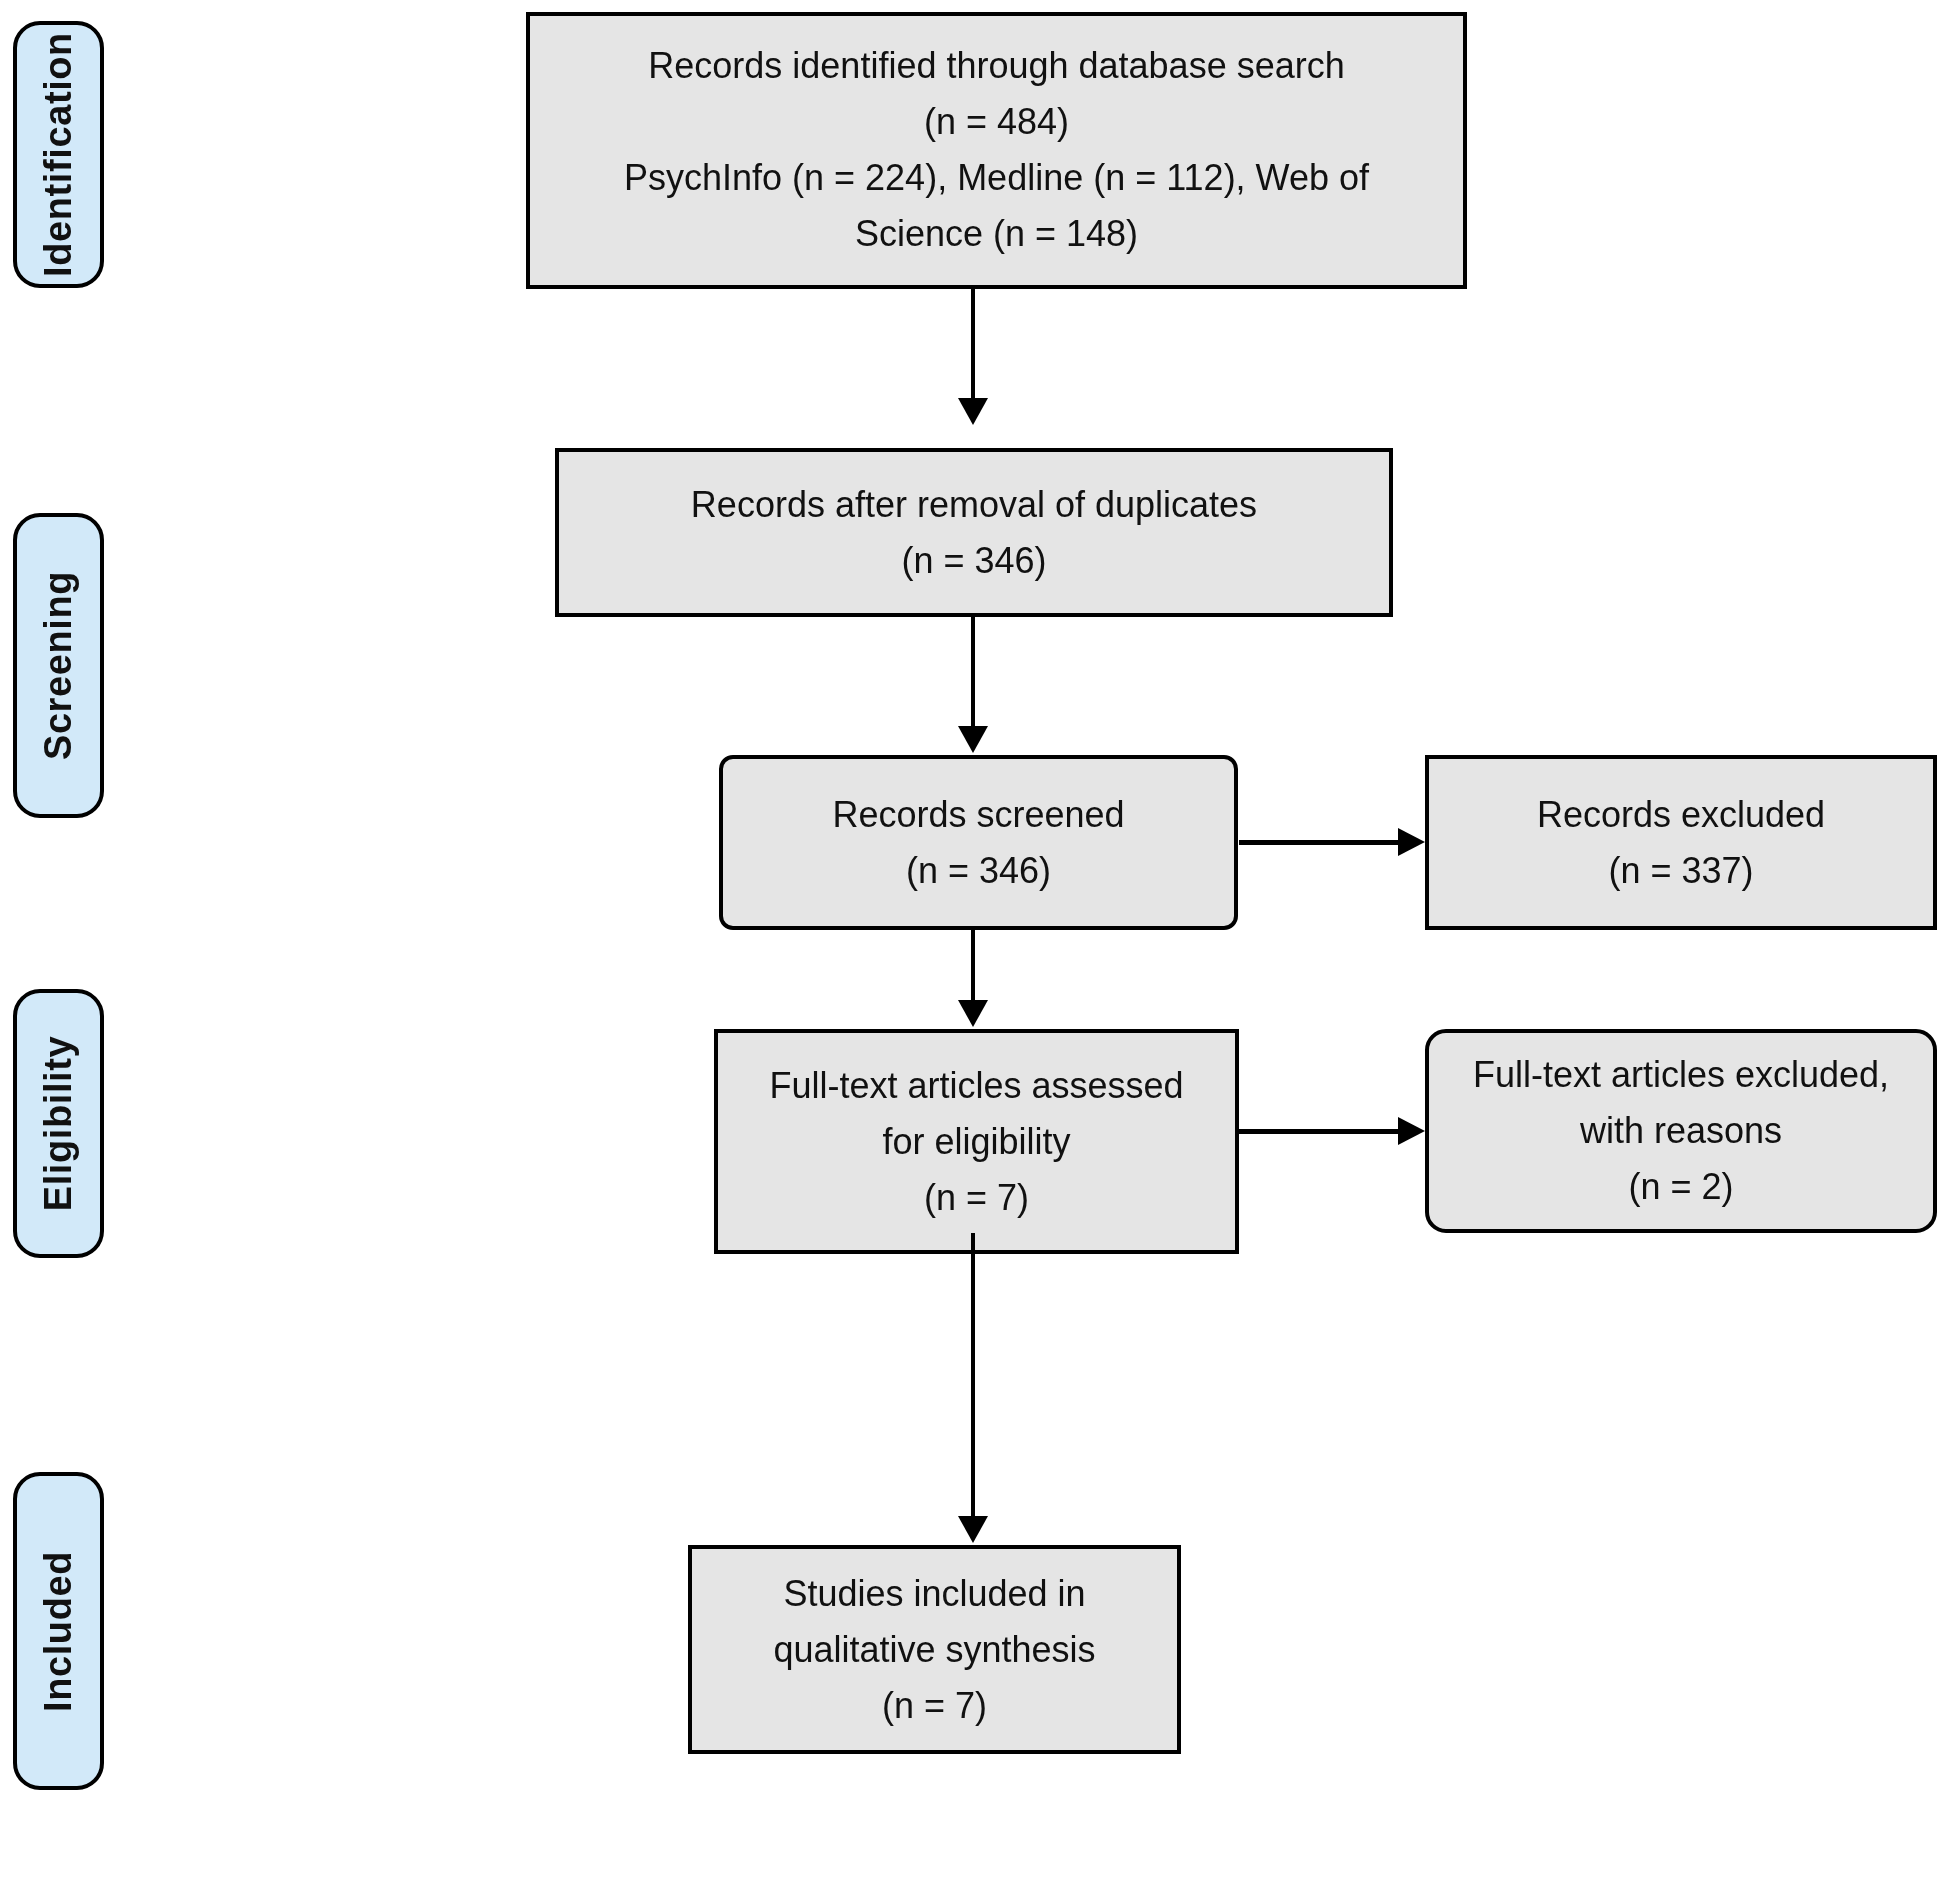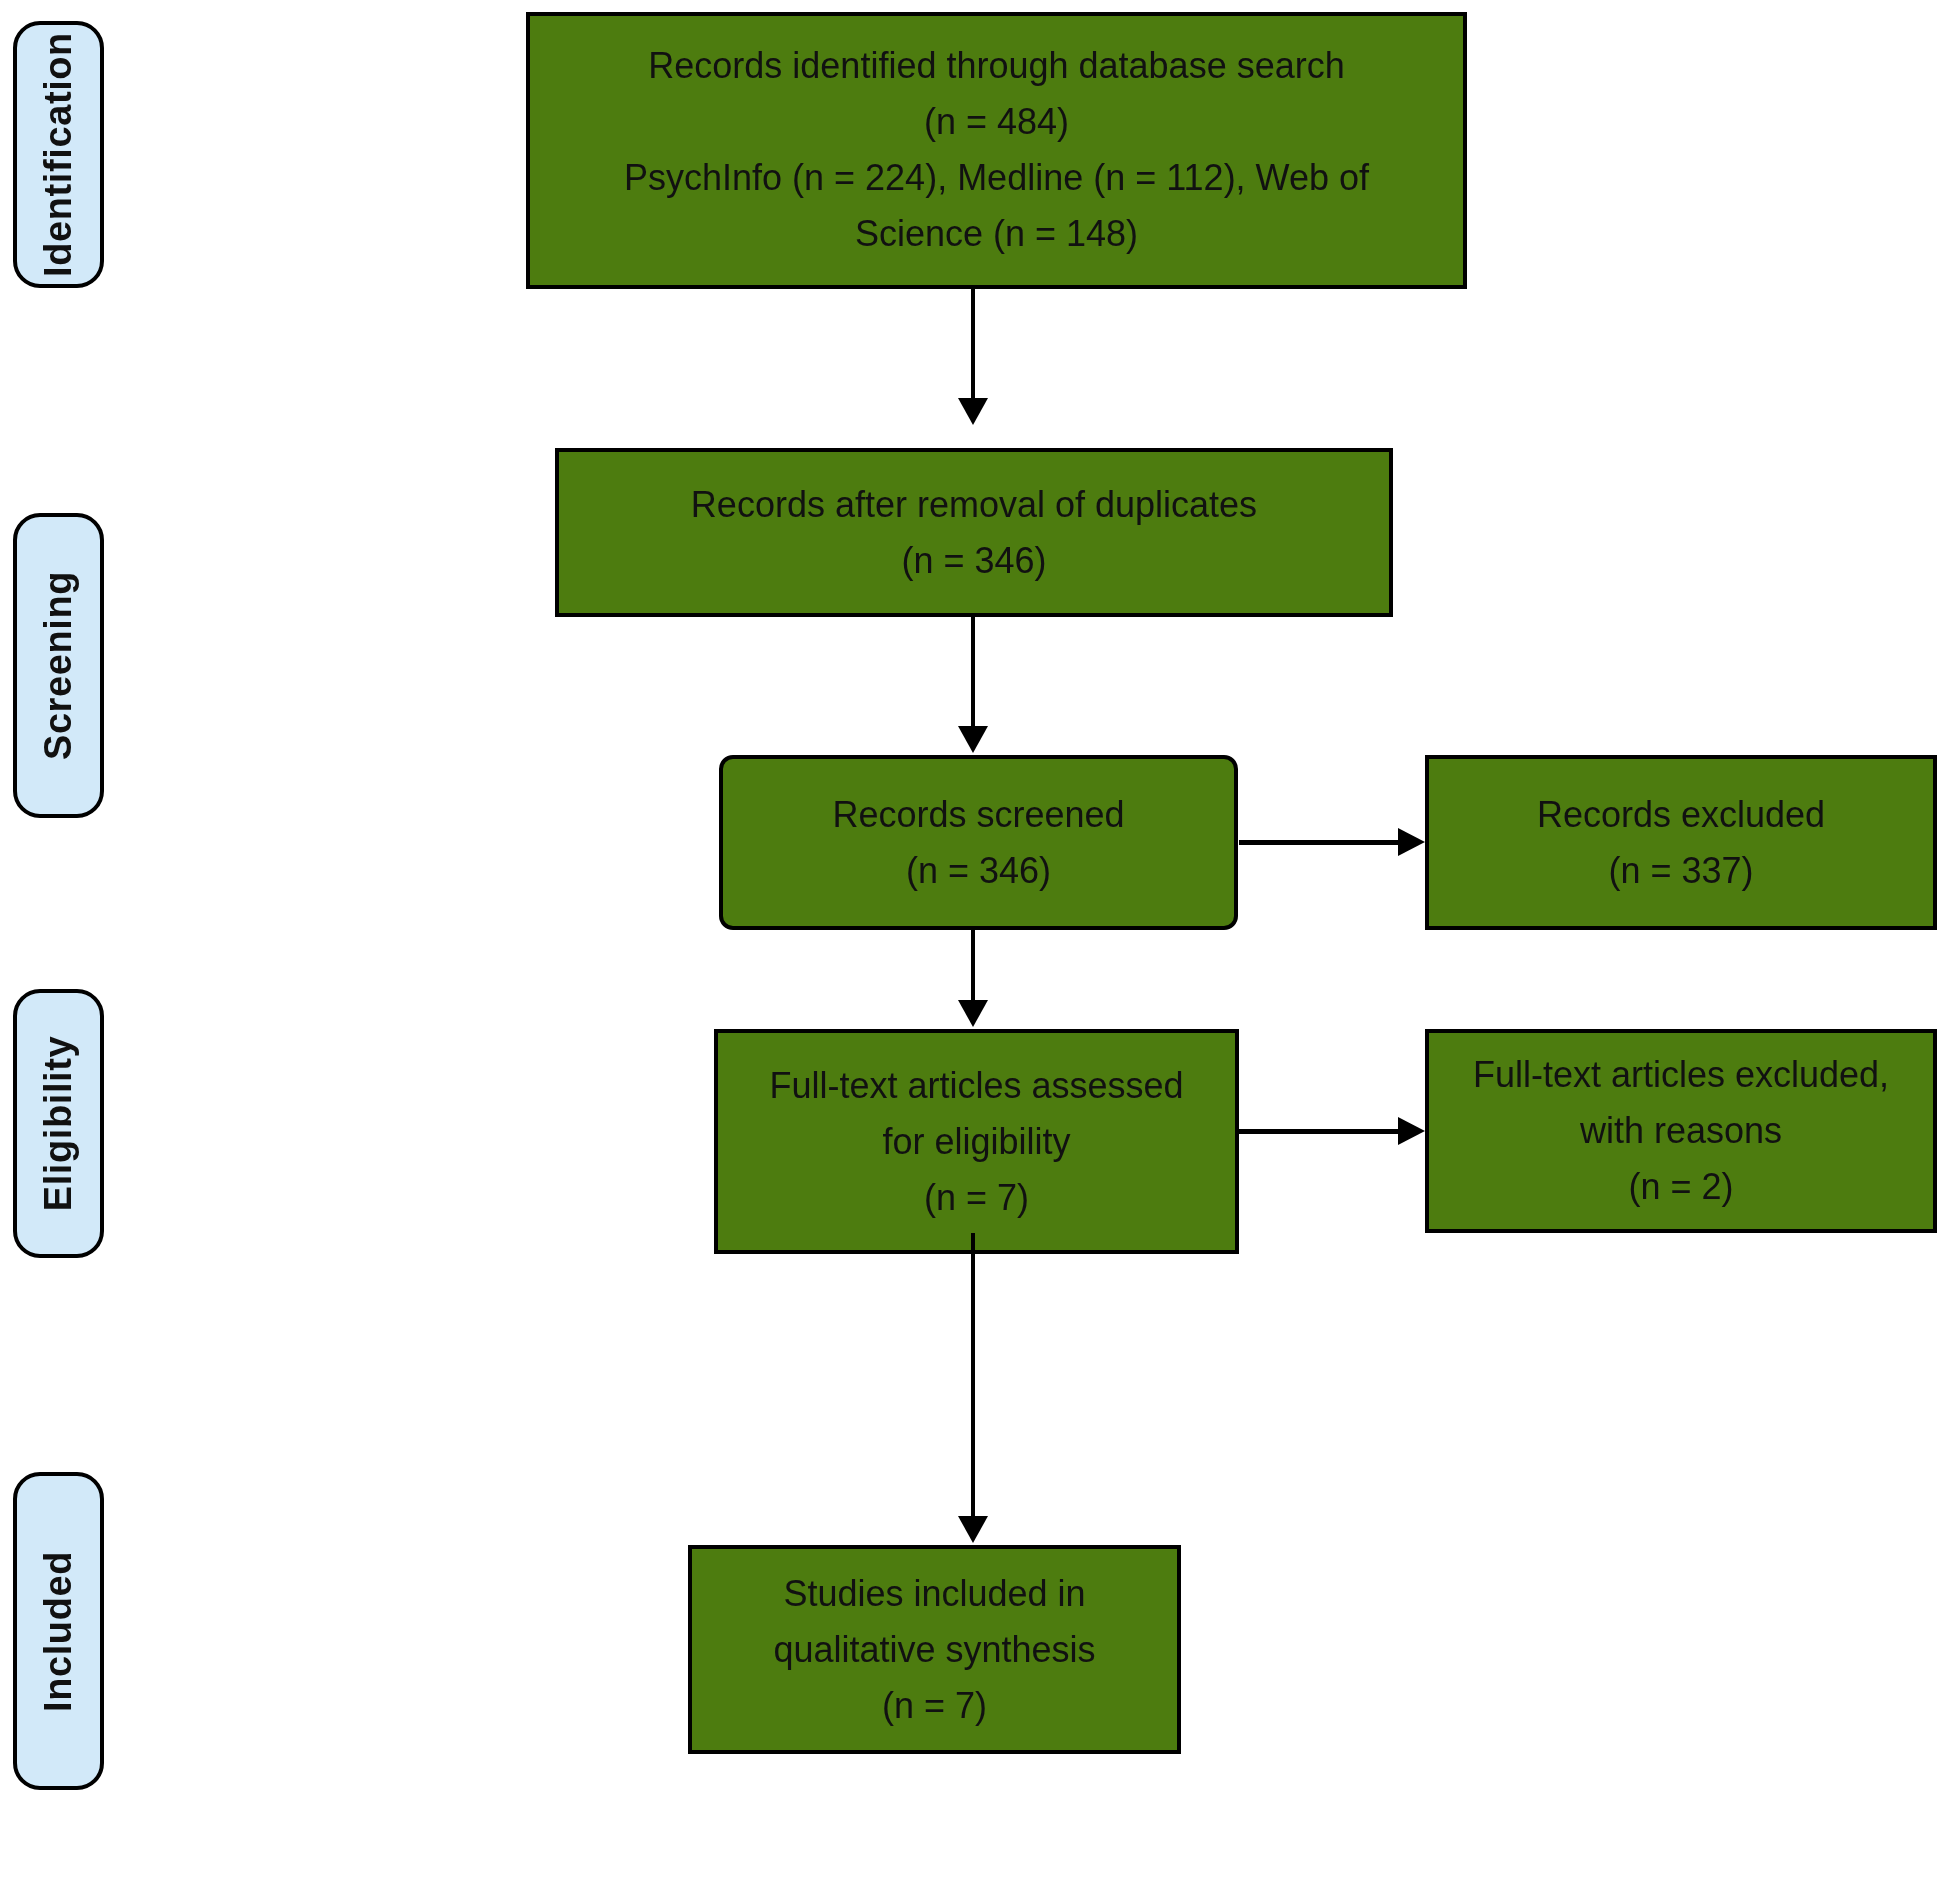--- a/index.html
+++ b/index.html
@@ -24,21 +24,21 @@
   .pill .vtext {
     transform: rotate(-90deg);
     white-space: nowrap;
     font-weight: bold;
     font-size: 38px;
     letter-spacing: 0.6px;
   }
   .fbox {
     position: absolute;
     box-sizing: border-box;
-    background: #4d7c0f;
+    background: #e5e5e5;
     border: 4.5px solid #000000;
     display: flex;
     flex-direction: column;
     align-items: center;
     justify-content: center;
     text-align: center;
     font-size: 36px;
     line-height: 56px;
     padding: 0 13px;
   }
@@ -106,21 +106,21 @@
     <span>Records excluded</span>
     <span>(n = 337)</span>
   </div>
 
   <div class="fbox" style="left:714px; top:1029px; width:525px; height:225px;">
     <span>Full-text articles assessed</span>
     <span>for eligibility</span>
     <span>(n = 7)</span>
   </div>
 
-  <div class="fbox" style="left:1425px; top:1029px; width:512px; height:204px;">
+  <div class="fbox" style="left:1425px; top:1029px; width:512px; height:204px;border-radius:21px;">
     <span>Full-text articles excluded,</span>
     <span>with reasons</span>
     <span>(n = 2)</span>
   </div>
 
   <div class="fbox" style="left:688px; top:1545px; width:493px; height:209px;">
     <span>Studies included in</span>
     <span>qualitative synthesis</span>
     <span>(n = 7)</span>
   </div>

